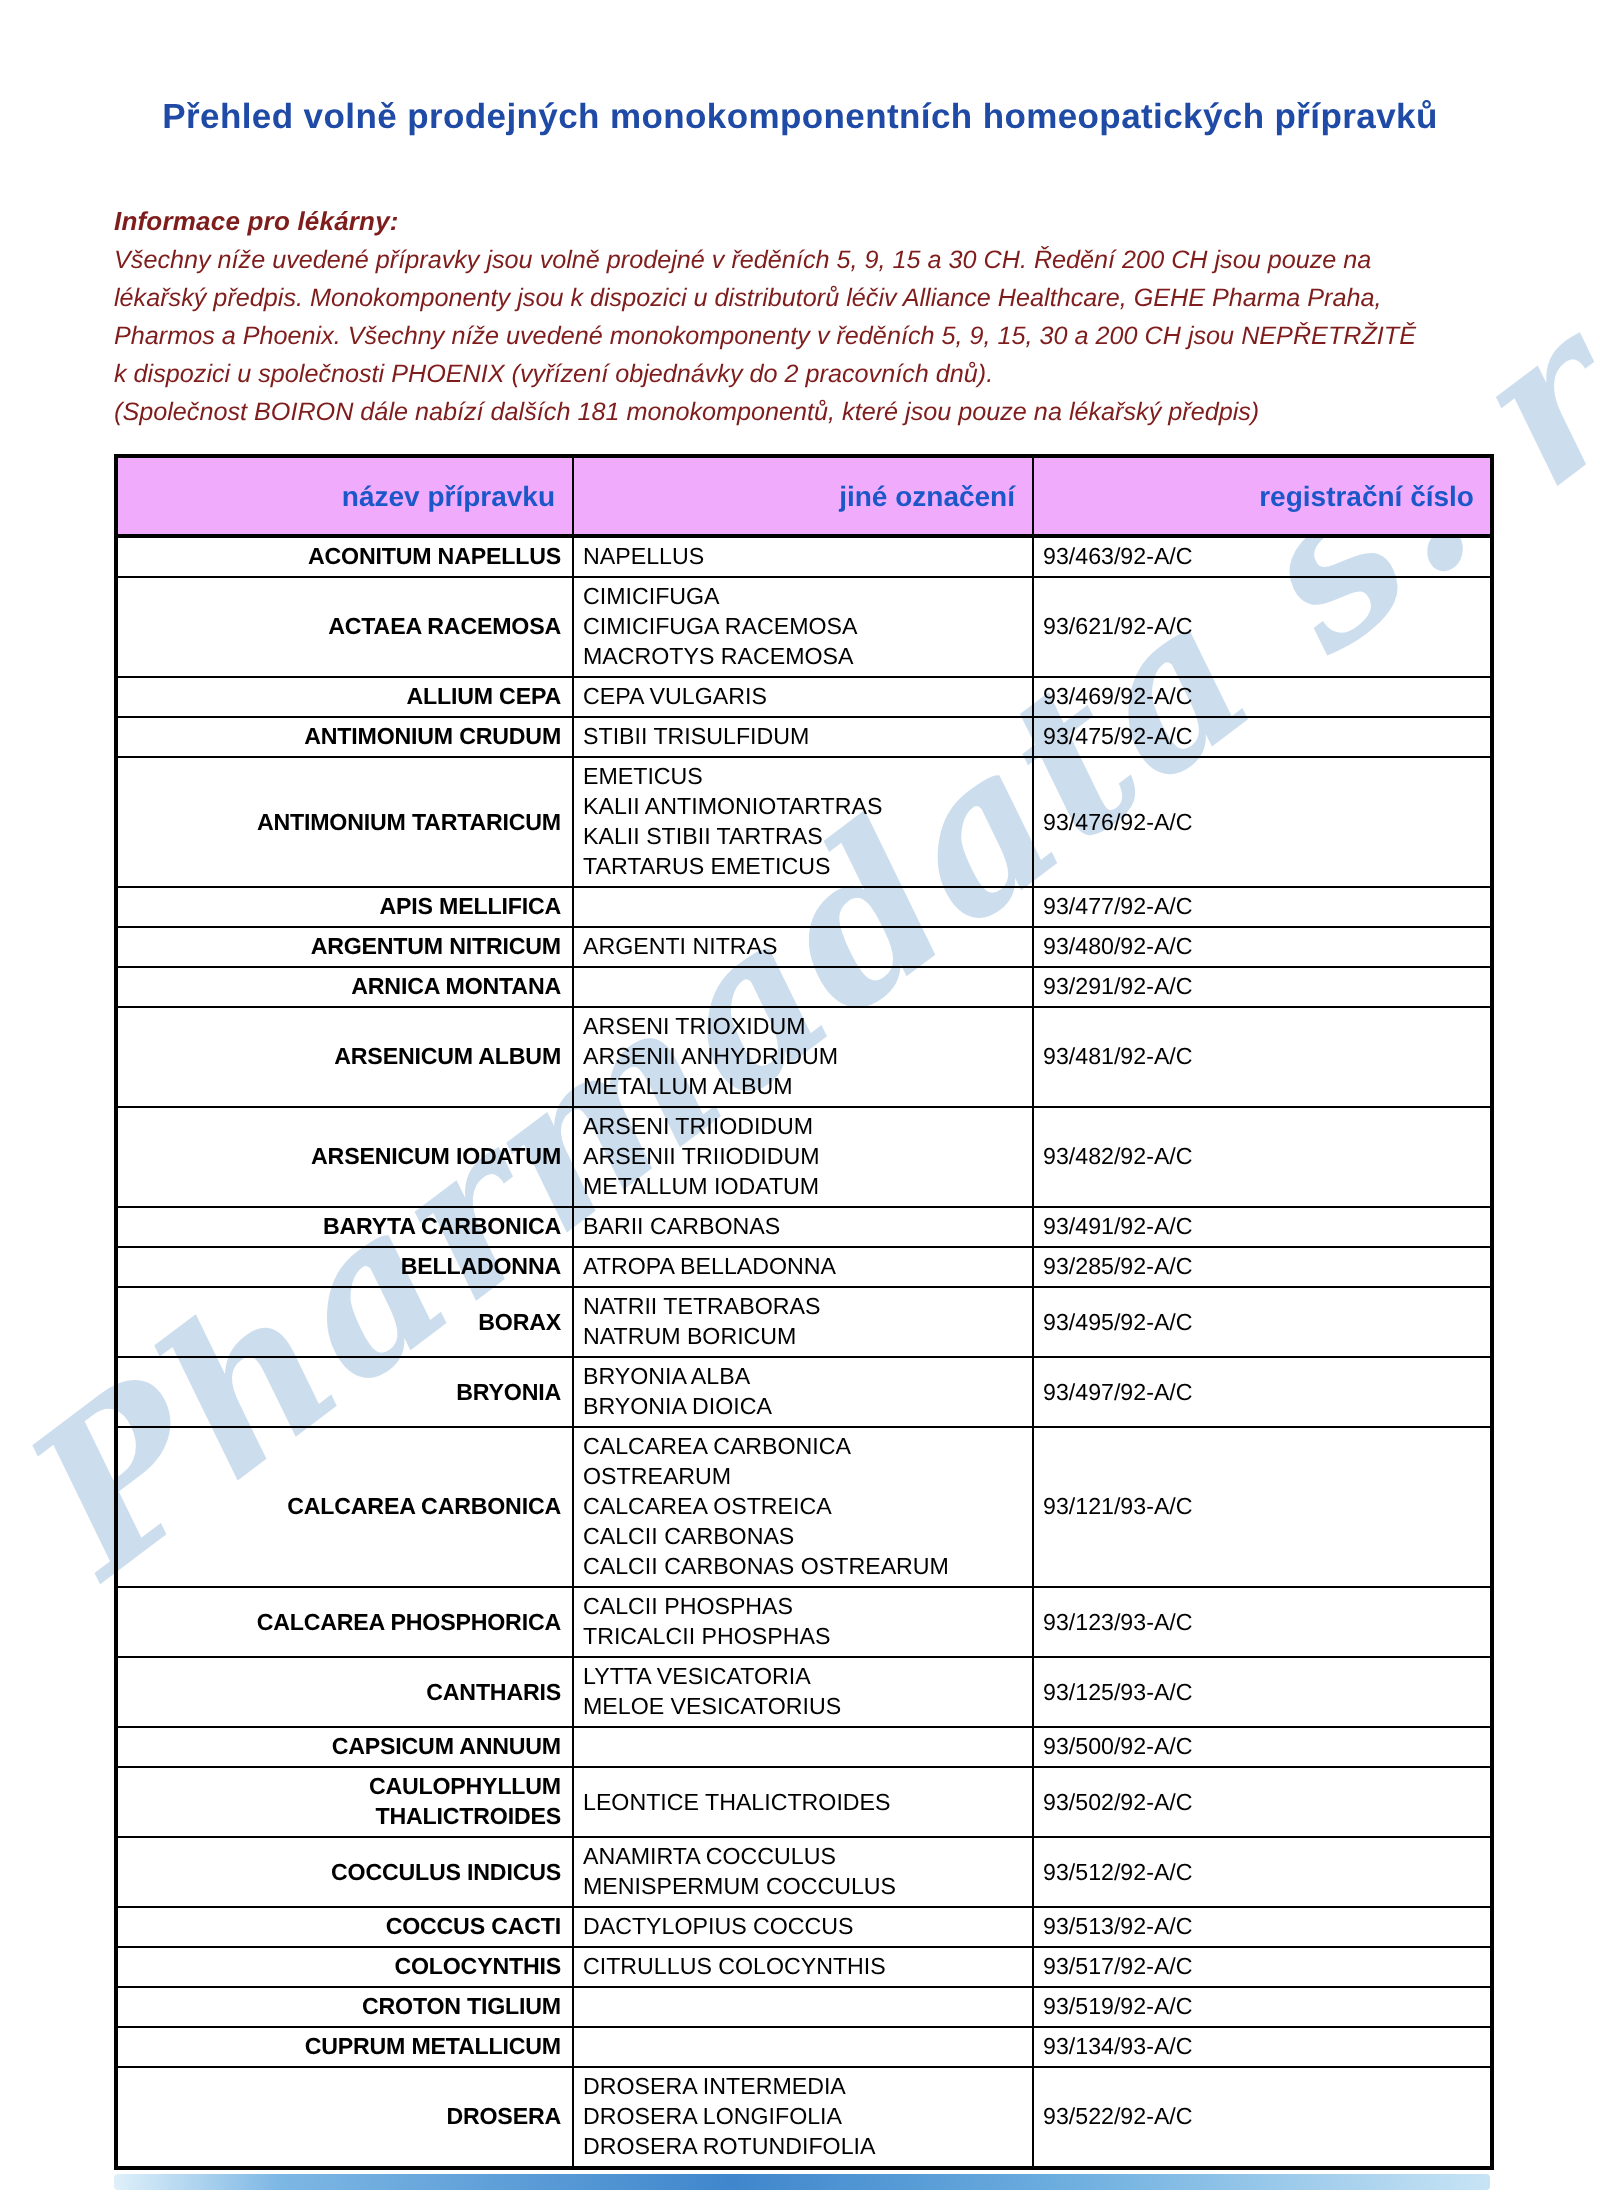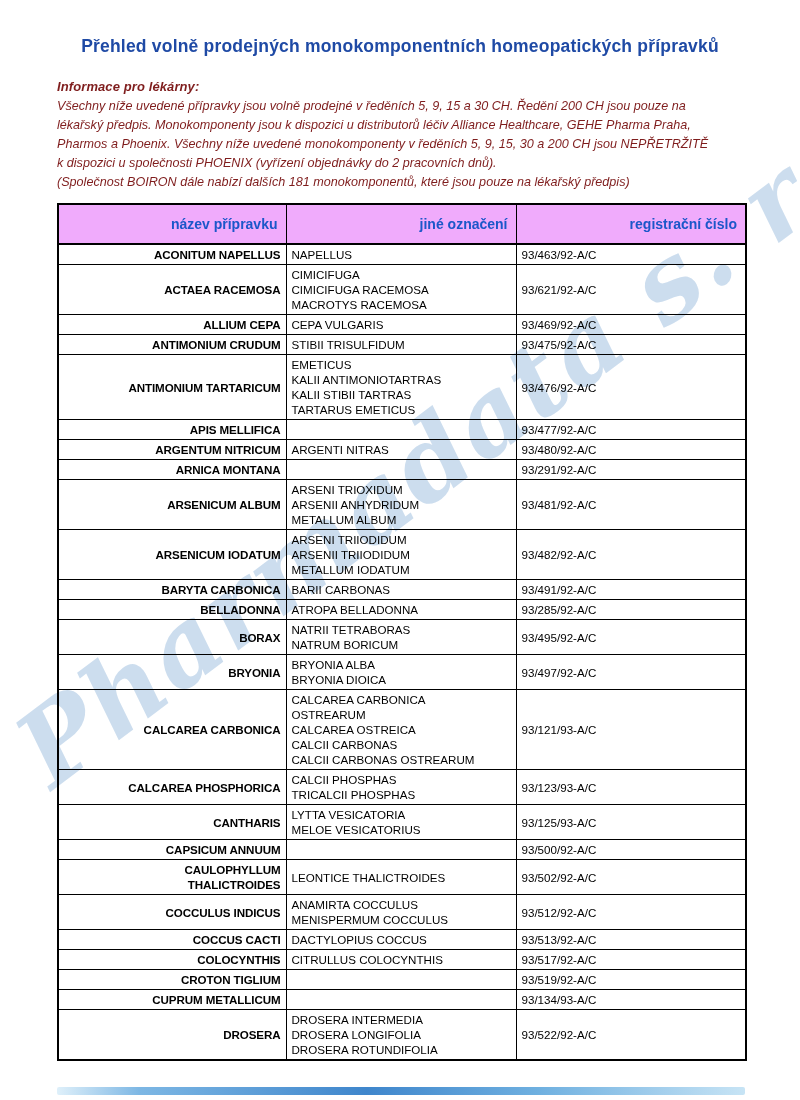--- a/index.html
+++ b/index.html
@@ -25,21 +25,21 @@
     white-space: nowrap;
     transform: rotate(-37deg);
     transform-origin: 0 50%;
     z-index: 0;
     pointer-events: none;
     user-select: none;
   }
   .content { position: relative; z-index: 1; }
 
   .title {
-    margin: 0;
+    margin: 12px;
     padding: 36px 40px 0 40px;
     text-align: center;
     font-size: 17.5px;
     font-weight: bold;
     color: #1f4aa5;
     letter-spacing: 0.2px;
   }
   .info-block { padding: 22px 55px 0 57px; }
   .info-heading {
     font-size: 13px;

